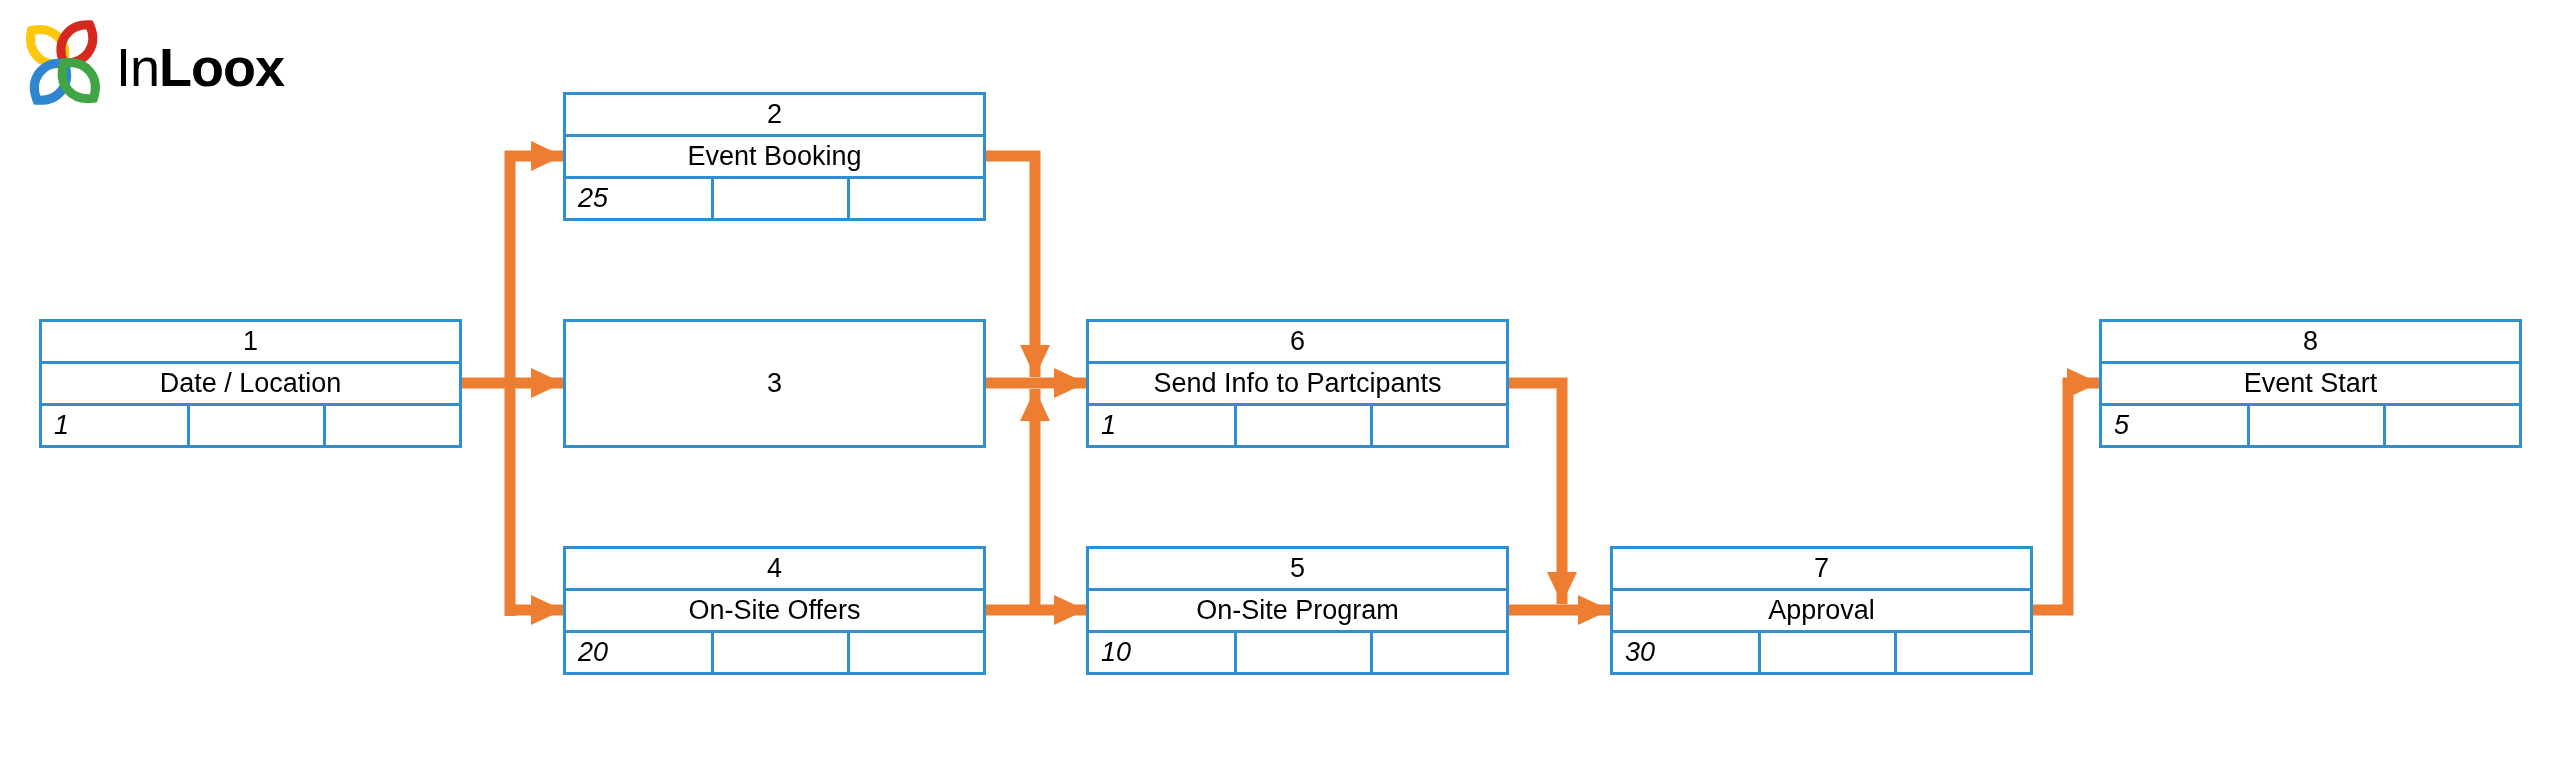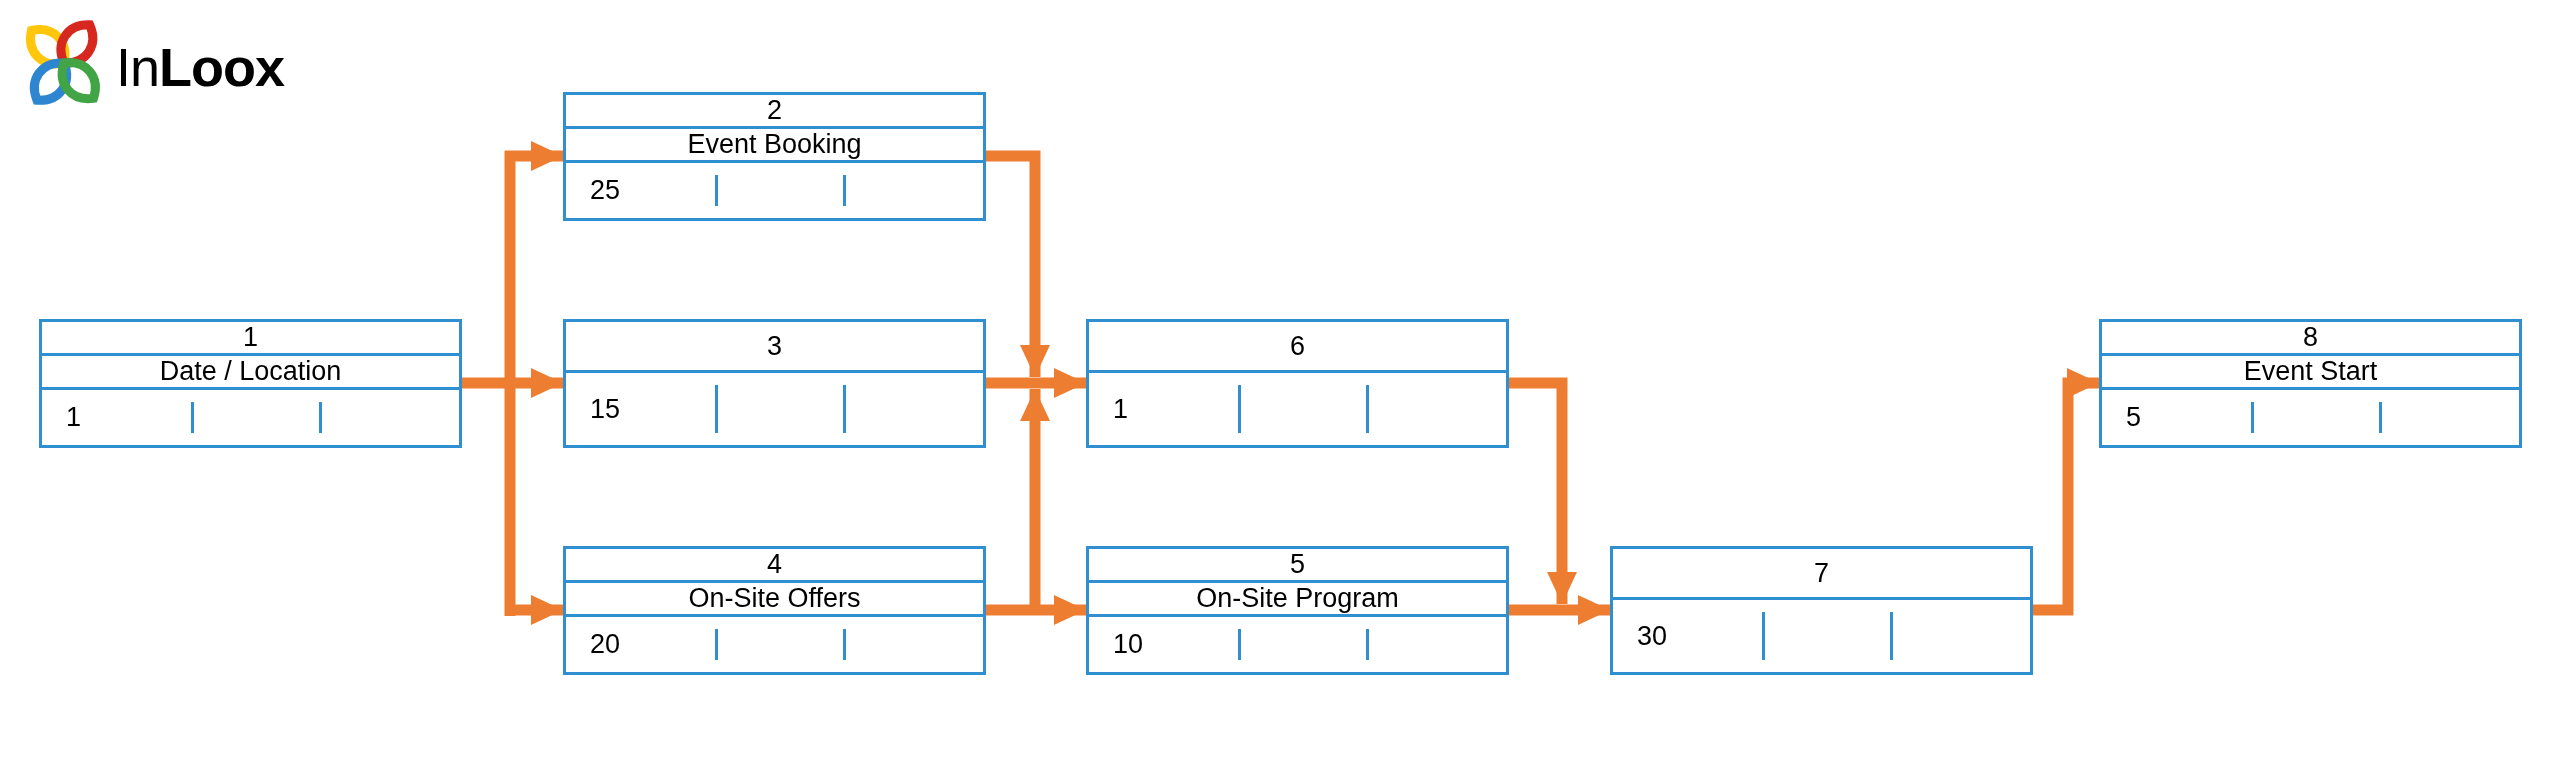--- a/index.html
+++ b/index.html
@@ -22,21 +22,21 @@
   .wordmark{font-size:54px;letter-spacing:-1px;line-height:1;margin-top:14px;}
   .wordmark .reg{font-weight:500;}
   .wordmark .bold{font-weight:800;}
 
   
   .node{position:absolute;width:423px;height:129px;background:#fff;
     border:3px solid var(--node-border);display:flex;flex-direction:column;
     font-size:27px;}
   .nrow{flex:1;display:flex;align-items:center;justify-content:center;overflow:hidden;}
   .nrow + .nrow{border-top:3px solid var(--node-border);}
-  .cells{padding:12px;}
+  .cells{padding:0;font-style:italic;}
   .cell{flex:1;height:100%;display:flex;align-items:center;}
   .cell + .cell{border-left:3px solid var(--node-border);}
   .cell.duration{padding-left:12px;justify-content:flex-start;}
 
   
   svg.edges{position:absolute;left:0;top:0;width:2560px;height:768px;}
   .edge{stroke:var(--connector);stroke-width:11;fill:none;}
   .ah{fill:var(--connector);}
 </style>
 </head>
@@ -71,25 +71,20 @@
     <div class="nrow">Event Booking</div>
     <div class="nrow cells">
       <div class="cell duration">25</div>
       <div class="cell"></div>
       <div class="cell"></div>
     </div>
   </div>
 
   <div class="node" style="left:563px;top:319px">
     <div class="nrow">3</div>
-    <div class="nrow cells">
-      <div class="cell duration">15</div>
-      <div class="cell"></div>
-      <div class="cell"></div>
-    </div>
   </div>
 
   <div class="node" style="left:563px;top:546px">
     <div class="nrow">4</div>
     <div class="nrow">On-Site Offers</div>
     <div class="nrow cells">
       <div class="cell duration">20</div>
       <div class="cell"></div>
       <div class="cell"></div>
     </div>
@@ -100,29 +95,31 @@
     <div class="nrow">On-Site Program</div>
     <div class="nrow cells">
       <div class="cell duration">10</div>
       <div class="cell"></div>
       <div class="cell"></div>
     </div>
   </div>
 
   <div class="node" style="left:1086px;top:319px">
     <div class="nrow">6</div>
+    <div class="nrow">Send Info to Partcipants</div>
     <div class="nrow cells">
       <div class="cell duration">1</div>
       <div class="cell"></div>
       <div class="cell"></div>
     </div>
   </div>
 
   <div class="node" style="left:1610px;top:546px">
     <div class="nrow">7</div>
+    <div class="nrow">Approval</div>
     <div class="nrow cells">
       <div class="cell duration">30</div>
       <div class="cell"></div>
       <div class="cell"></div>
     </div>
   </div>
 
   <div class="node" style="left:2099px;top:319px">
     <div class="nrow">8</div>
     <div class="nrow">Event Start</div>

